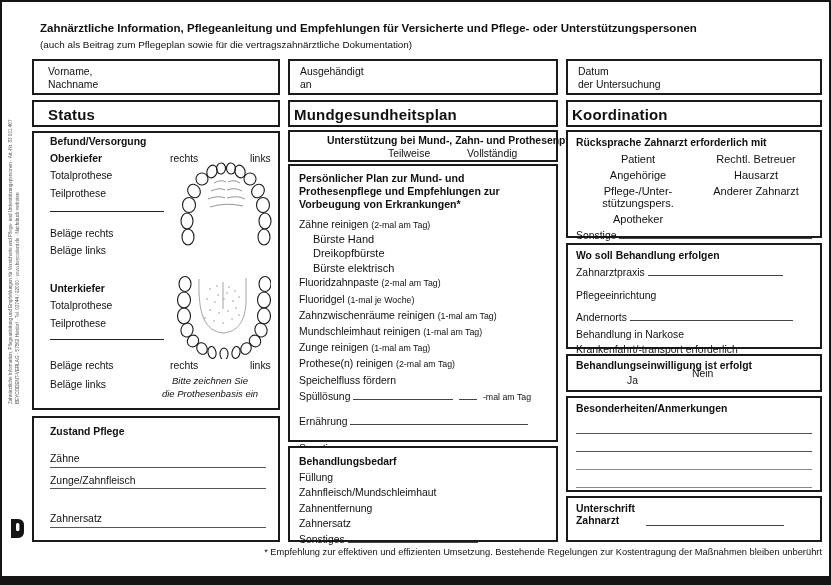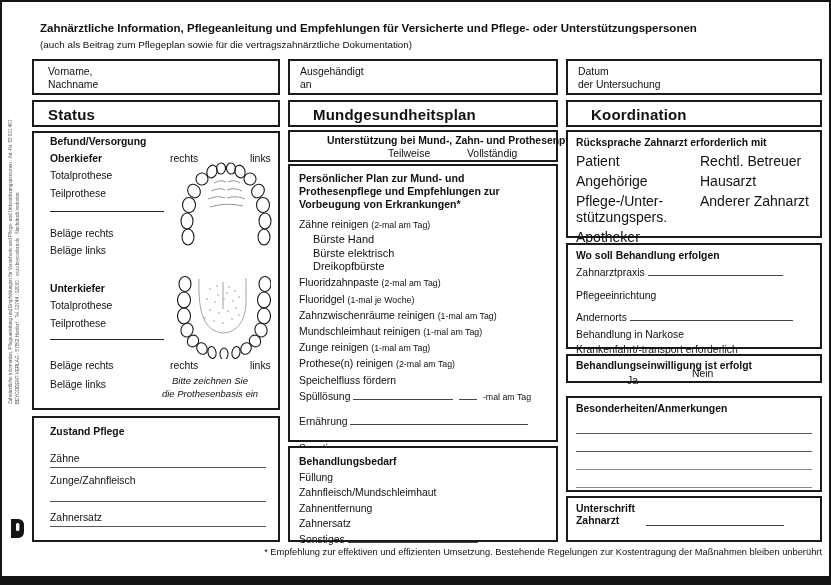--- a/index.html
+++ b/index.html
@@ -7,28 +7,28 @@
         border:2px solid #151515;box-sizing:border-box;overflow:hidden;
         font-family:"Liberation Sans","DejaVu Sans",sans-serif;color:#111;}
   .abs{position:absolute;}
   .box{position:absolute;border:2px solid #1a1a1a;background:#fff;box-sizing:border-box;}
   .t{font-size:10.4px;}
   .b{font-weight:bold;}
   .it{font-style:italic;}
   .small{font-size:8.8px;}
   .nowrap{white-space:nowrap;padding-left:28px;}
   .sec-title{font-size:15px;font-weight:bold;padding:4px 0 0 14px;letter-spacing:.2px;}
-  .sec-title.mid{padding-left:23px;}
+  .sec-title.mid{padding-left:4px;}
   .fieldbox-line{font-size:10.4px;line-height:13px;}
   .sline{position:absolute;left:16px;font-size:10.4px;white-space:nowrap;}
   .blank{display:inline-block;border-bottom:1px solid #444;height:10px;vertical-align:baseline;}
   .wline{border-bottom:1px solid #555;}
   .planline{font-size:10.4px;line-height:16.2px;white-space:nowrap;}
   .brushline{font-size:11px;line-height:13.4px;margin-left:14px;white-space:nowrap;}
-  .kline{font-size:14px;white-space:nowrap;}
+  .kline{font-size:11px;white-space:nowrap;text-align:center;}
   .grid2{display:grid;grid-template-columns:124px 1fr;row-gap:4px;font-size:10.4px;}
   .noteline{height:17px;border-bottom:1px solid #555;}
   .bottombar{position:absolute;left:0;right:0;bottom:0;height:7px;background:#141414;}
   svg{display:block;}
 </style>
 </head>
 <body>
 
 <div class="page">
 
@@ -150,41 +150,41 @@
         <ellipse cx="87" cy="41" rx="6.5" ry="8"></ellipse>
           <ellipse cx="87" cy="25" rx="6.5" ry="8"></ellipse>
         <ellipse cx="88" cy="9" rx="6" ry="7.5"></ellipse>
       </g>
     </svg>
   </div>
 
   <div class="box" style="left:30px;top:414px;width:248px;height:126px;padding:8px 12px 0 16px;">
     <div class="t b" style="margin-bottom:16px;">Zustand Pflege</div>
     <div class="t wline" style="padding-bottom:3px;margin-bottom:7px;"><span>Zähne</span></div>
-    <div class="t wline" style="padding-bottom:15px;margin-bottom:10px;"><span>Zunge/Zahnfleisch</span></div>
+    <div class="t wline" style="padding-bottom:2px;margin-bottom:24px;"><span>Zunge/Zahnfleisch</span></div>
     <div class="t wline" style="padding-bottom:3px;"><span>Zahnersatz</span></div>
   </div>
 
   <div class="box" style="left:286px;top:98px;width:270px;height:27px;">
     <div class="sec-title mid">Mundgesundheitsplan</div>
   </div>
 
   <div class="box" style="left:286px;top:128px;width:270px;height:32px;">
     <div class="abs t b nowrap" style="left:9px;top:3px;">Unterstützung bei Mund-, Zahn- und Prothesenpflege</div>
     <div class="abs t" style="left:32px;top:33px;">Keine</div>
     <div class="abs t" style="left:98px;top:16px;">Teilweise</div>
     <div class="abs t" style="left:177px;top:16px;">Vollständig</div>
   </div>
 
   <div class="box" style="left:286px;top:162px;width:270px;height:278px;padding:6px 8px 0 9px;">
     <div class="b" style="font-size:10.6px;line-height:13px;margin-bottom:6px;">Persönlicher Plan zur Mund- und Prothesenpflege und Empfehlungen zur Vorbeugung von Erkrankungen*</div>
     <div class="planline"><span>Zähne reinigen</span> <span class="small">(2-mal am Tag)</span></div>
     <div class="brushline"><span>Bürste Hand</span></div>
+    <div class="brushline" style="margin-bottom:2px;"><span>Dreikopfbürste</span></div>
     <div class="brushline"><span>Bürste elektrisch</span></div>
-    <div class="brushline" style="margin-bottom:2px;"><span>Dreikopfbürste</span></div>
     <div class="planline"><span>Fluoridzahnpaste</span> <span class="small">(2-mal am Tag)</span></div>
     <div class="planline"><span>Fluoridgel</span> <span class="small">(1-mal je Woche)</span></div>
     <div class="planline"><span>Zahnzwischenräume reinigen</span> <span class="small">(1-mal am Tag)</span></div>
     <div class="planline"><span>Mundschleimhaut reinigen</span> <span class="small">(1-mal am Tag)</span></div>
     <div class="planline"><span>Zunge reinigen</span> <span class="small">(1-mal am Tag)</span></div>
     <div class="planline"><span>Prothese(n) reinigen</span> <span class="small">(2-mal am Tag)</span></div>
     <div class="planline"><span>Speichelfluss fördern</span></div>
     <div class="planline"><span>Spüllösung</span> <span class="blank" style="width:100px;"></span>&nbsp; <span class="blank" style="width:18px;"></span>&nbsp; <span class="small">-mal am Tag</span></div>
     <div class="planline" style="margin-top:9px;"><span>Ernährung</span> <span class="blank" style="width:178px;"></span></div>
     <div class="planline" style="margin-top:11px;"><span>Sonstiges</span> <span class="blank" style="width:178px;"></span></div>
@@ -223,21 +223,21 @@
 
   <div class="box" style="left:564px;top:241px;width:256px;height:106px;padding:5px 8px 0 8px;">
     <div class="t b" style="margin-bottom:4px;">Wo soll Behandlung erfolgen</div>
     <div class="t" style="margin-bottom:8px;"><span>Zahnarztpraxis</span> <span class="blank" style="width:135px;"></span></div>
     <div class="t" style="margin-bottom:9px;margin-top:12px;">Pflegeeinrichtung</div>
     <div class="t" style="margin-bottom:6px;"><span>Andernorts</span> <span class="blank" style="width:163px;"></span></div>
     <div class="t" style="margin-bottom:4px;">Behandlung in Narkose</div>
     <div class="t">Krankenfahrt/-transport erforderlich</div>
   </div>
 
-  <div class="box" style="left:564px;top:352px;width:256px;height:29px;">
+  <div class="box" style="left:564px;top:352px;width:256px;height:38px;">
     <div class="abs t b" style="left:8px;top:4px;">Behandlungseinwilligung ist erfolgt</div>
     <div class="abs t" style="left:59px;top:19px;">Ja</div>
     <div class="abs t" style="left:124px;top:12px;">Nein</div>
   </div>
 
   <div class="box" style="left:564px;top:394px;width:256px;height:96px;padding:5px 8px 0 8px;">
     <div class="t b">Besonderheiten/Anmerkungen</div>
     <div class="noteline" style="margin-top:2px;"></div>
     <div class="noteline"></div>
     <div class="noteline" style="border-color:#888;"></div>

